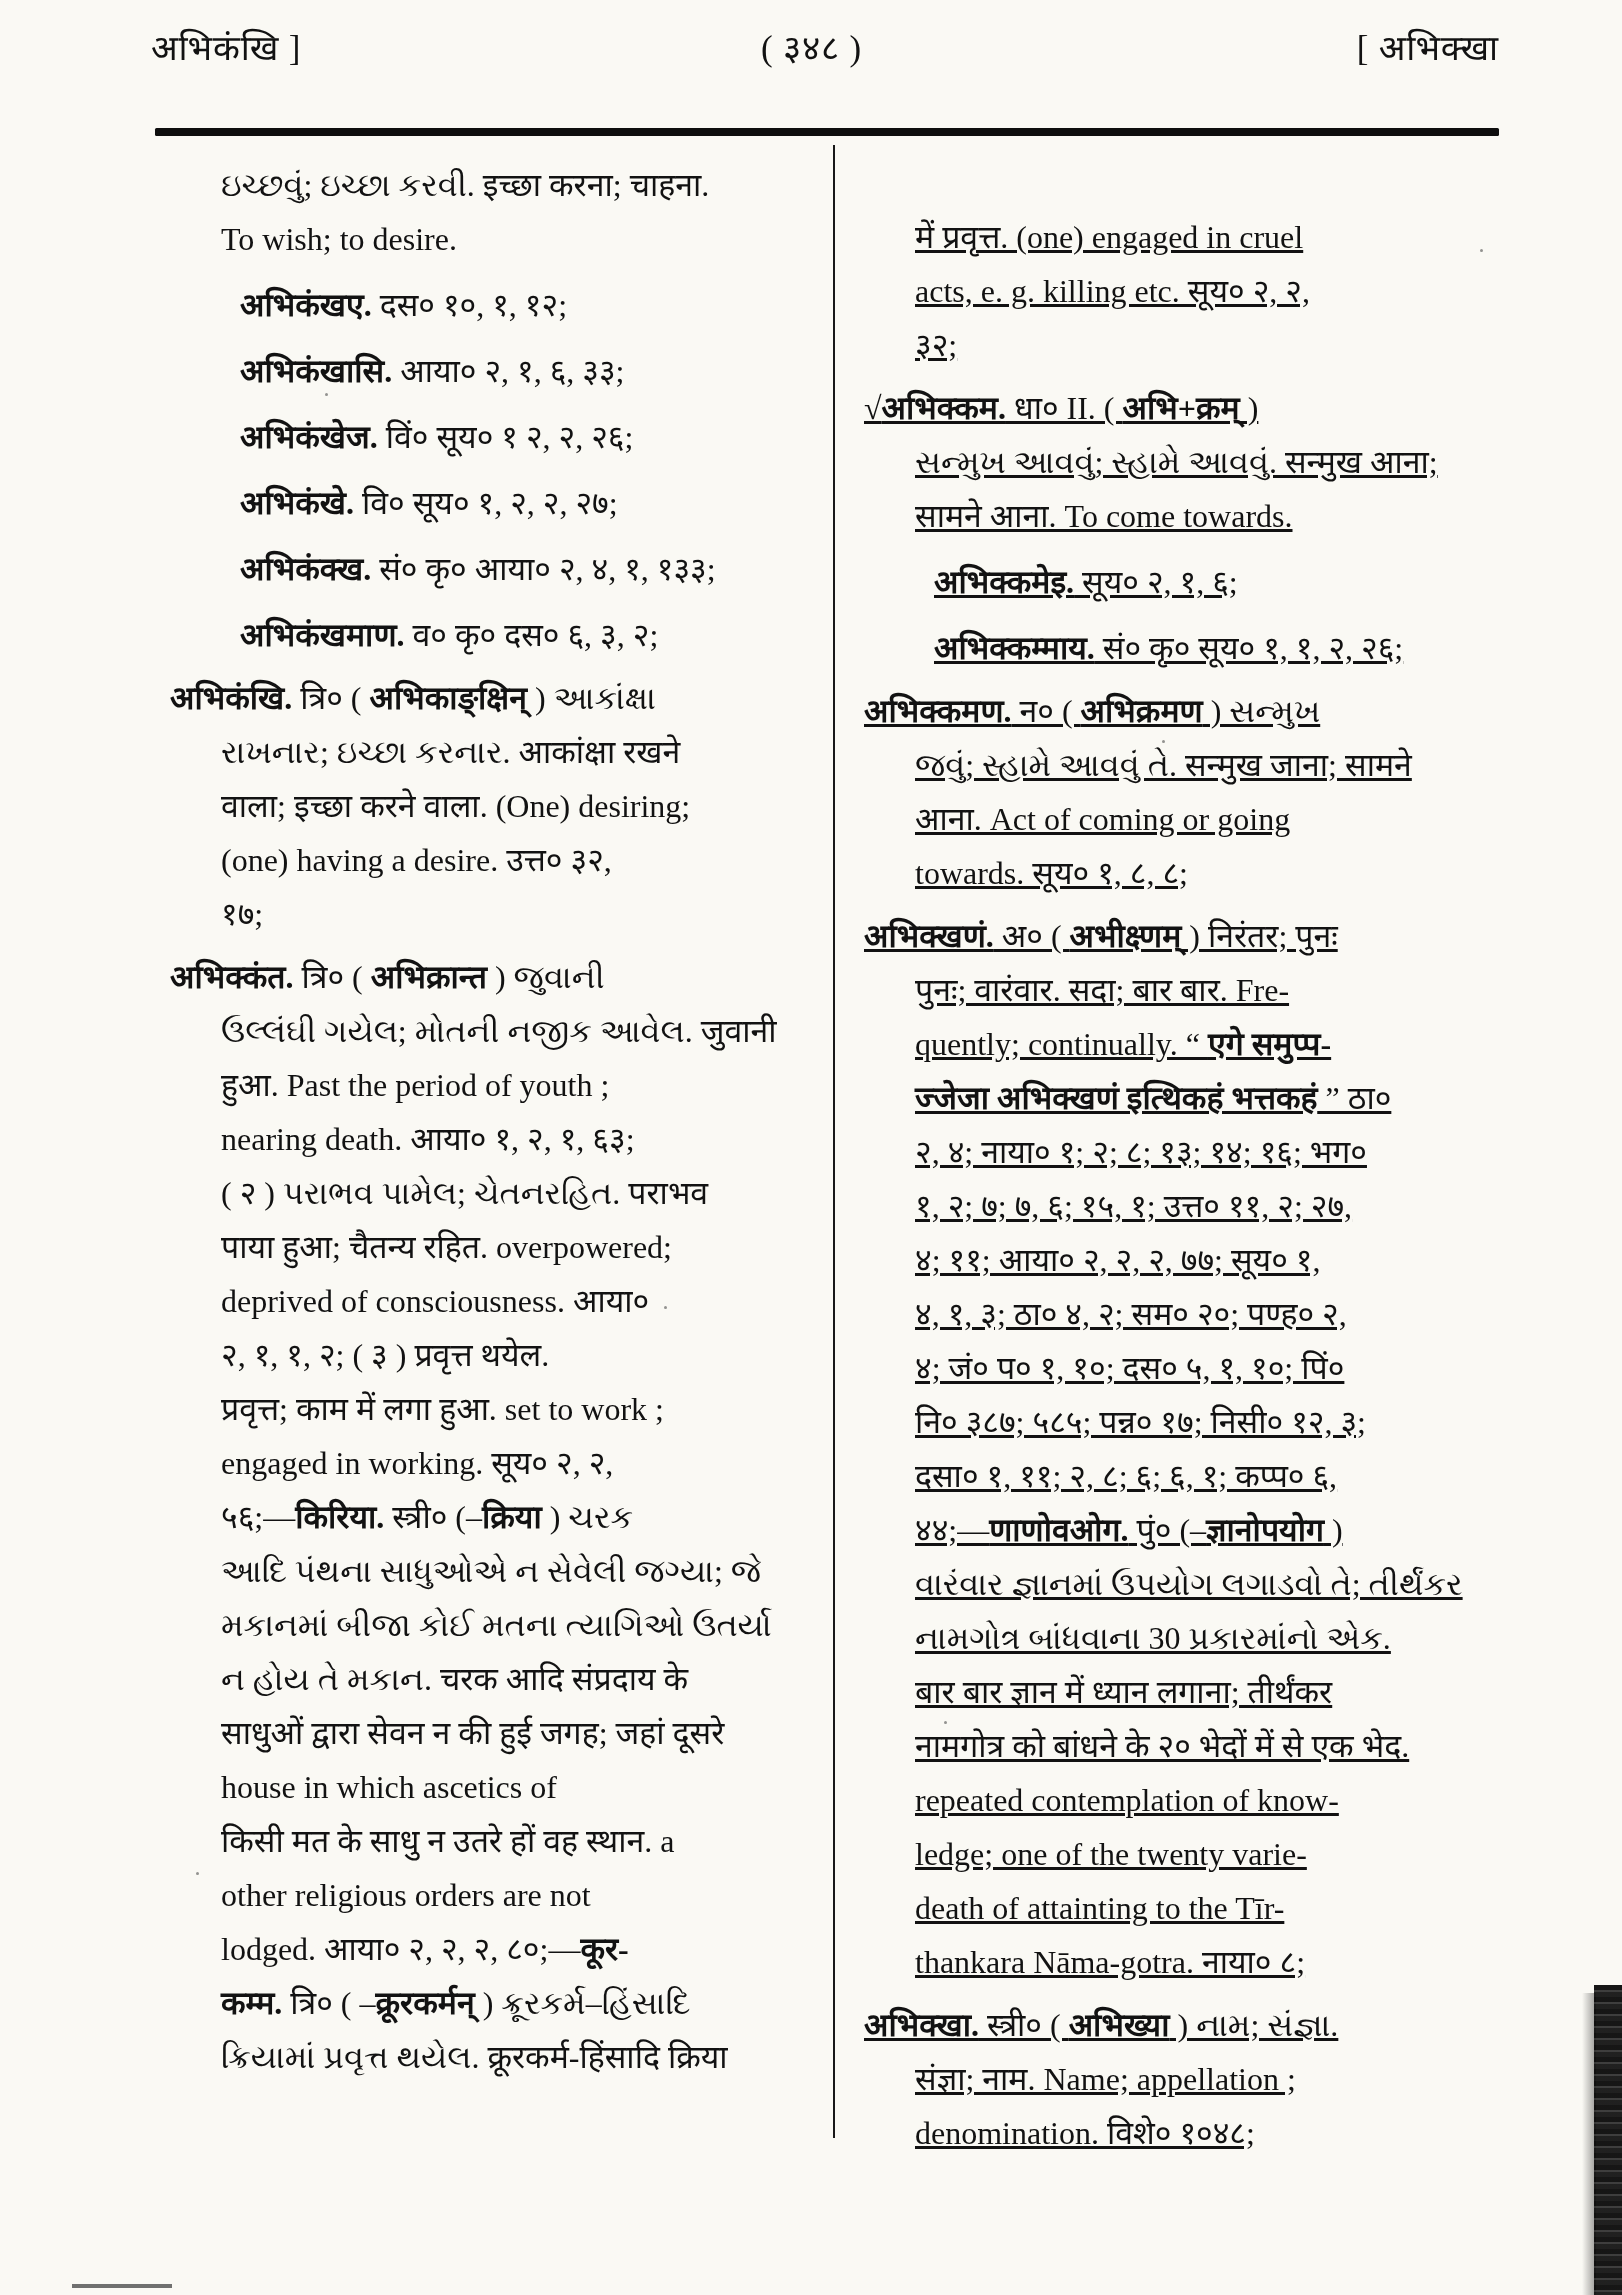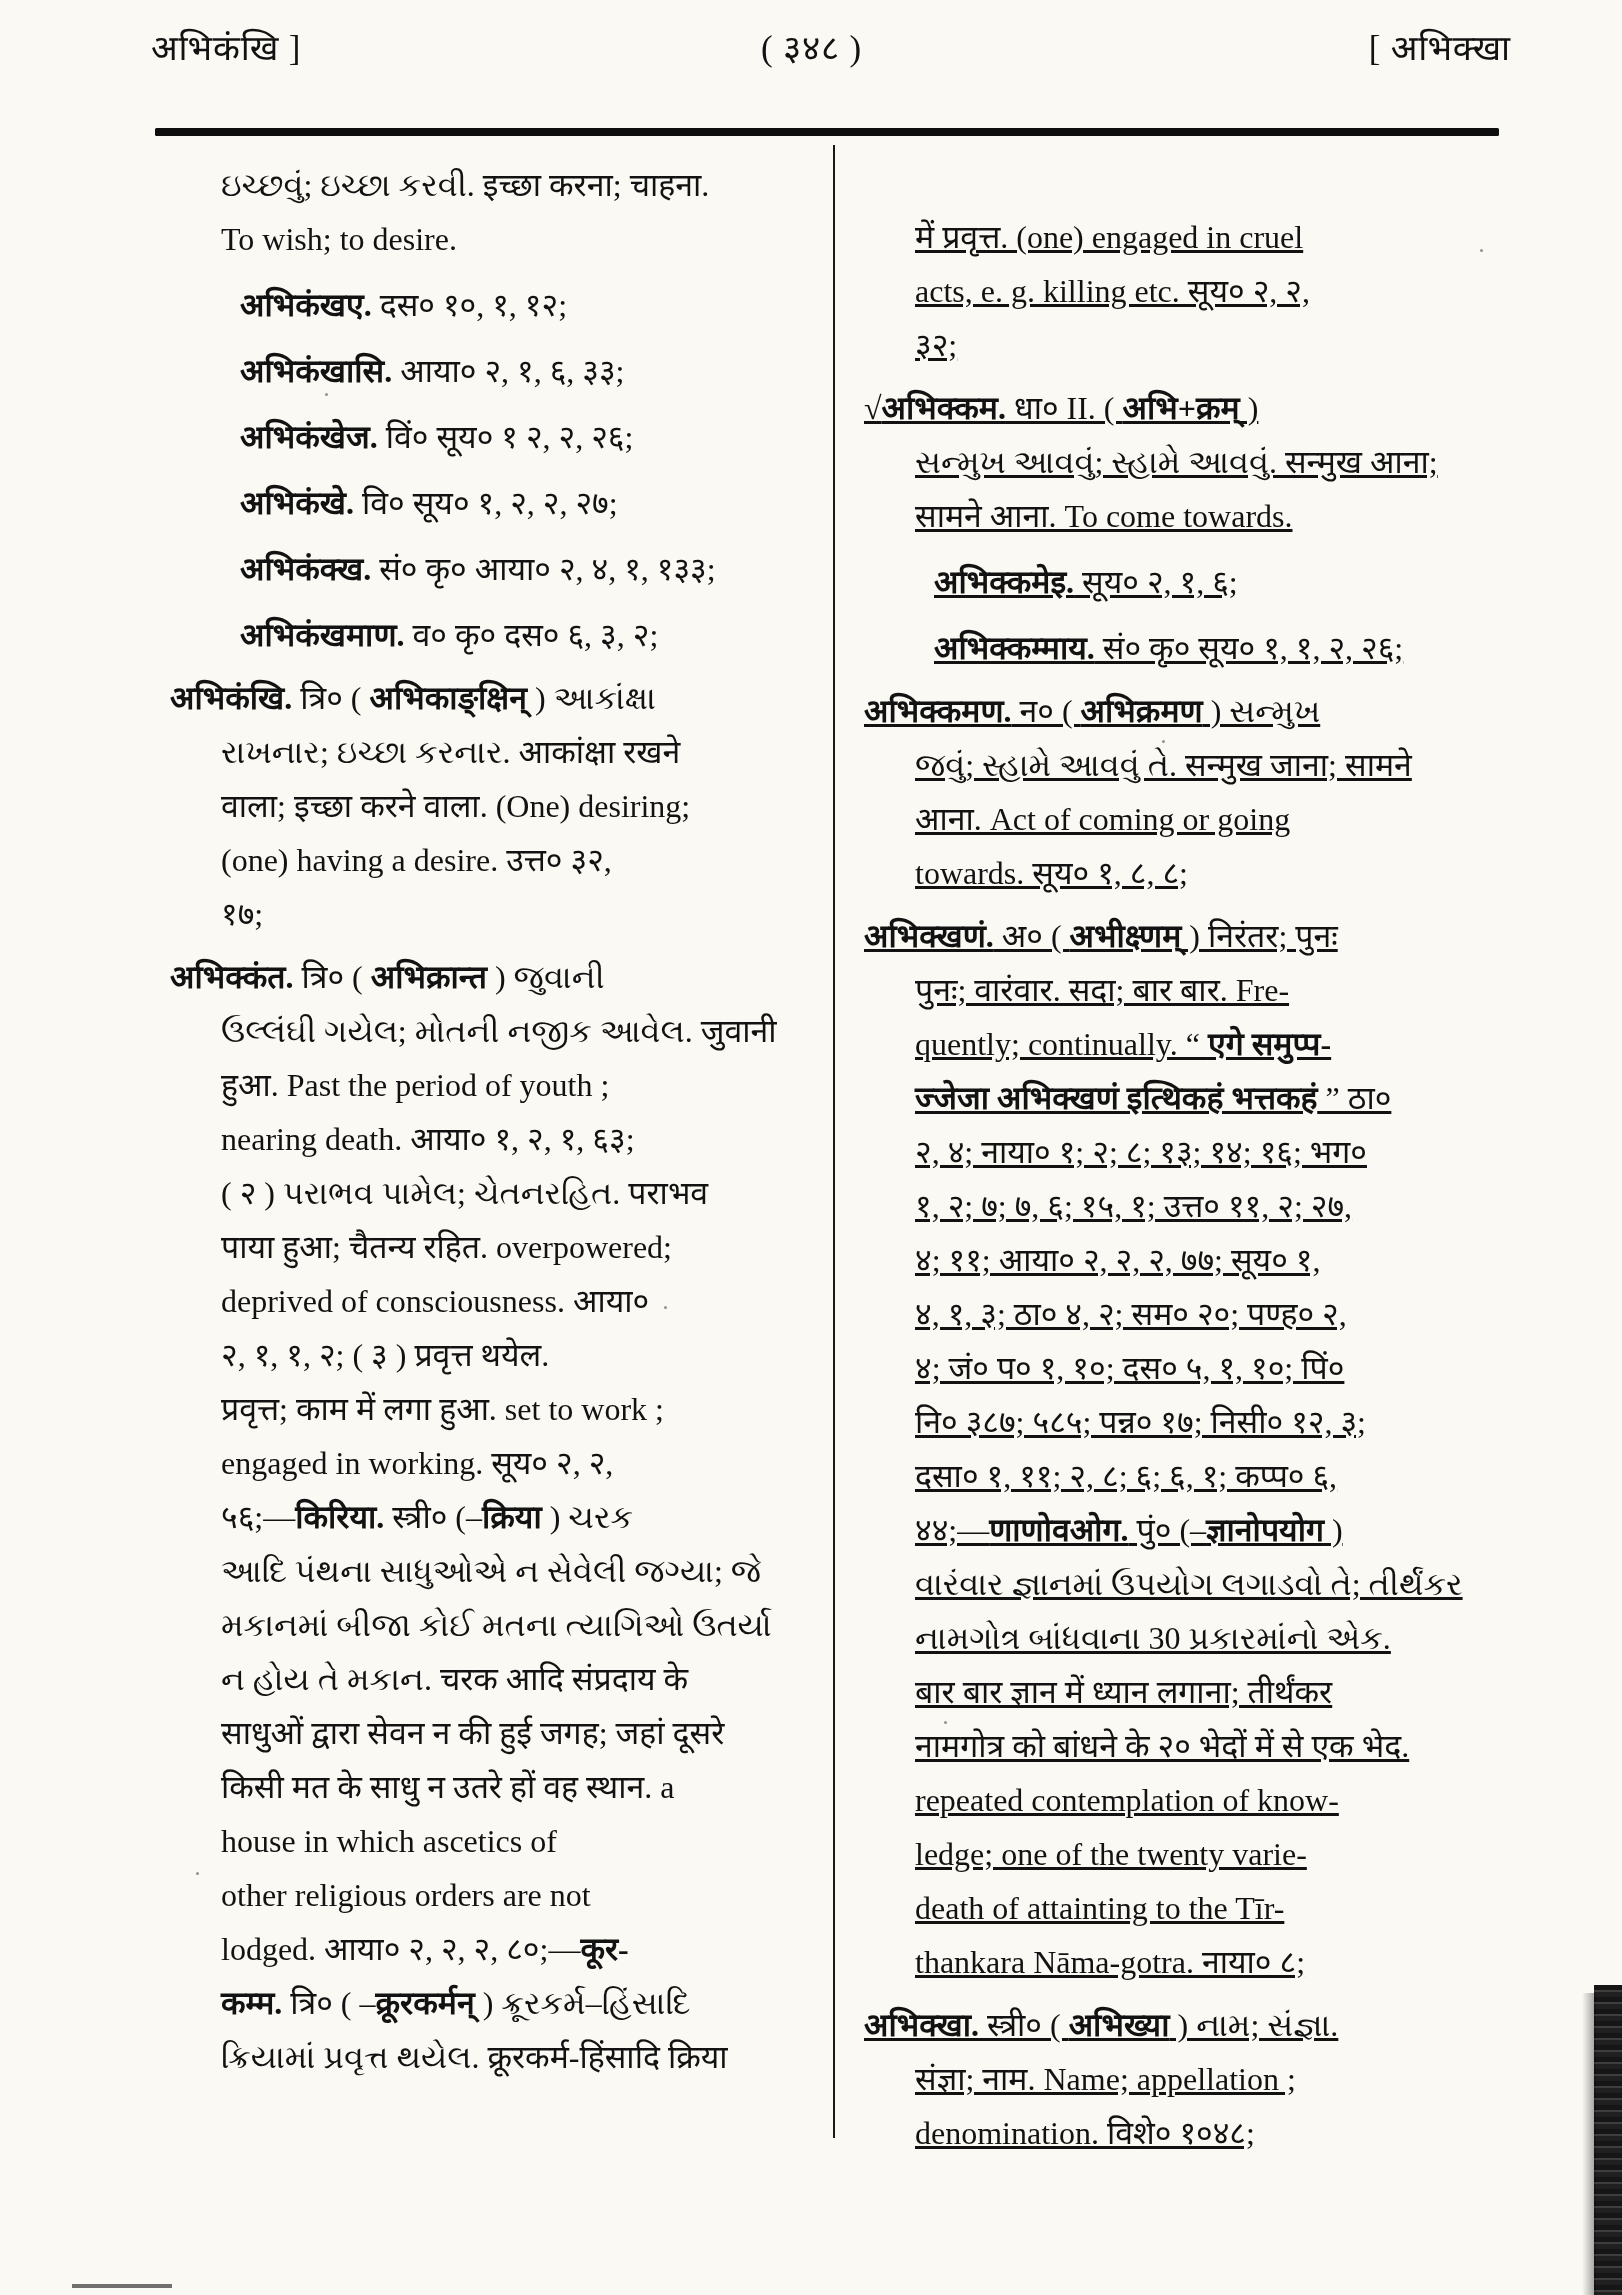--- a/index.html
+++ b/index.html
@@ -13,21 +13,21 @@
   }
   .page{position:absolute;inset:0;}
   
   .guide{
     position:absolute;top:22.6px;
     font-size:35px;font-weight:400;
     letter-spacing:0.8px;white-space:nowrap;
   }
   .guide-left{left:151px;}
   .page-number{left:50%;transform:translateX(-50%);}
-  .guide-right{right:112px;}
+  .guide-right{right:124px;}
   .header-rule{
     position:absolute;top:128px;left:155px;
     width:1344px;height:8.3px;background:#0e0e0e;
     border-radius:1.5px;
   }
   
   .column-divider{
     position:absolute;top:145px;left:833px;
     width:2.3px;height:1993px;background:#181818;
   }
@@ -96,22 +96,22 @@
       <div class="line cont"><span>पाया हुआ; चैतन्य रहित. overpowered;</span></div>
       <div class="line cont"><span>deprived of consciousness. आया०</span></div>
       <div class="line cont"><span>२, १, १, २; ( ३ ) प्रवृत्त थयेल.</span></div>
       <div class="line cont"><span>प्रवृत्त; काम में लगा हुआ. set to work ;</span></div>
       <div class="line cont"><span>engaged in working. सूय० २, २,</span></div>
       <div class="line cont"><span>५६;—</span><span class="b">किरिया.</span><span> स्त्री० (–</span><span class="b">क्रिया</span><span> ) ચરક</span></div>
       <div class="line cont"><span>આદિ પંથના સાધુઓએ ન સેવેલી જગ્યા; જે</span></div>
       <div class="line cont"><span>મકાનમાં બીજા કોઈ મતના ત્યાગિઓ ઉતર્યા</span></div>
       <div class="line cont"><span>ન હોય તે મકાન. चरक आदि संप्रदाय के</span></div>
       <div class="line cont"><span>साधुओं द्वारा सेवन न की हुई जगह; जहां दूसरे</span></div>
+      <div class="line cont"><span>house in which ascetics of</span></div>
       <div class="line cont"><span>किसी मत के साधु न उतरे हों वह स्थान. a</span></div>
-      <div class="line cont"><span>house in which ascetics of</span></div>
       <div class="line cont"><span>other religious orders are not</span></div>
       <div class="line cont"><span>lodged. आया० २, २, २, ८०;—</span><span class="b">कूर-</span></div>
       <div class="line cont"><span class="b">कम्म.</span><span> त्रि० ( –</span><span class="b">क्रूरकर्मन्</span><span> ) ક્રૂરકર્મ–હિંસાદિ</span></div>
       <div class="line cont"><span>ક્રિયામાં પ્રવૃત્ત થયેલ. क्रूरकर्म-हिंसादि क्रिया</span></div>
     </div>
   <div class="col col-right">
       <div class="line cont"><span>में प्रवृत्त. (one) engaged in cruel</span></div>
       <div class="line cont"><span>acts, e. g. killing etc. सूय० २, २,</span></div>
       <div class="line cont"><span>३२;</span></div>
       <div class="line head"><span>√</span><span class="b">अभिक्कम.</span><span> धा० II. ( </span><span class="b">अभि+क्रम्</span><span> )</span></div>

